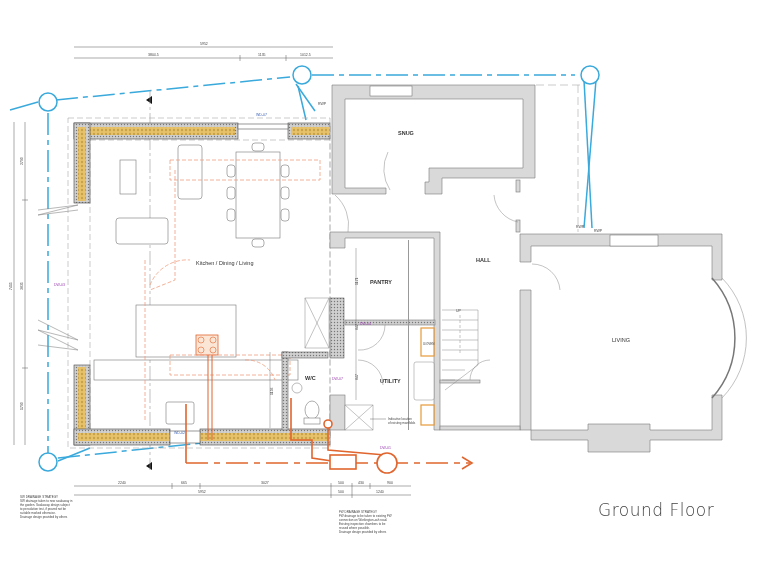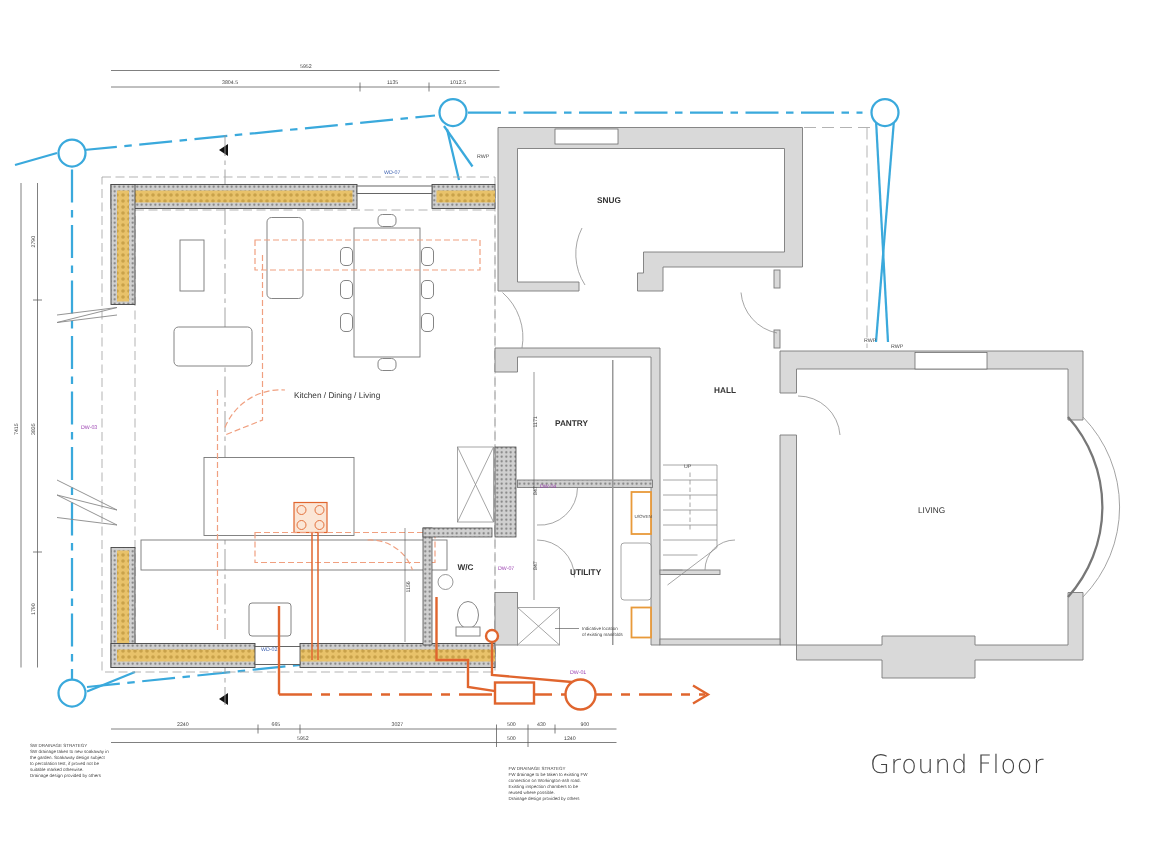--- a/index.html
+++ b/index.html
@@ -4,21 +4,21 @@
 <style>
   html, body { margin:0; padding:0; background:#ffffff; }
   body { width:768px; height:576px; position:relative; overflow:hidden; font-family:"Liberation Sans", sans-serif; }
   #plan { position:absolute; left:0; top:0; width:768px; height:576px; }
   .lbl { font-family:"Liberation Sans", sans-serif; fill:#333; }
   .room { font-size:5.5px; font-weight:bold; }
   .dim { font-size:3.5px; fill:#444; }
   .tag { font-size:3.5px; fill:#9a3fb0; }
   .tagb { font-size:3.5px; fill:#3a5fb0; }
   .note { font-size:3px; fill:#444; }
-  .title { position:absolute; left:580px; top:500px; font-family:"DejaVu Sans", sans-serif; font-size:17px; color:#444; letter-spacing:0.5px; font-weight:300; }
+  .title { position:absolute; left:598px; top:500px; font-family:"DejaVu Sans", sans-serif; font-size:17px; color:#444; letter-spacing:0.5px; font-weight:300; }
 </style>
 </head>
 <body>
 
 <svg id="plan" viewBox="0 0 768 576" xmlns="http://www.w3.org/2000/svg">
   <defs>
     <pattern id="ins" width="4" height="4" patternUnits="userSpaceOnUse">
       <rect width="4" height="4" fill="#e8c26a"></rect>
       <circle cx="2" cy="2" r="1.2" fill="#c9a24a"></circle>
     </pattern>

